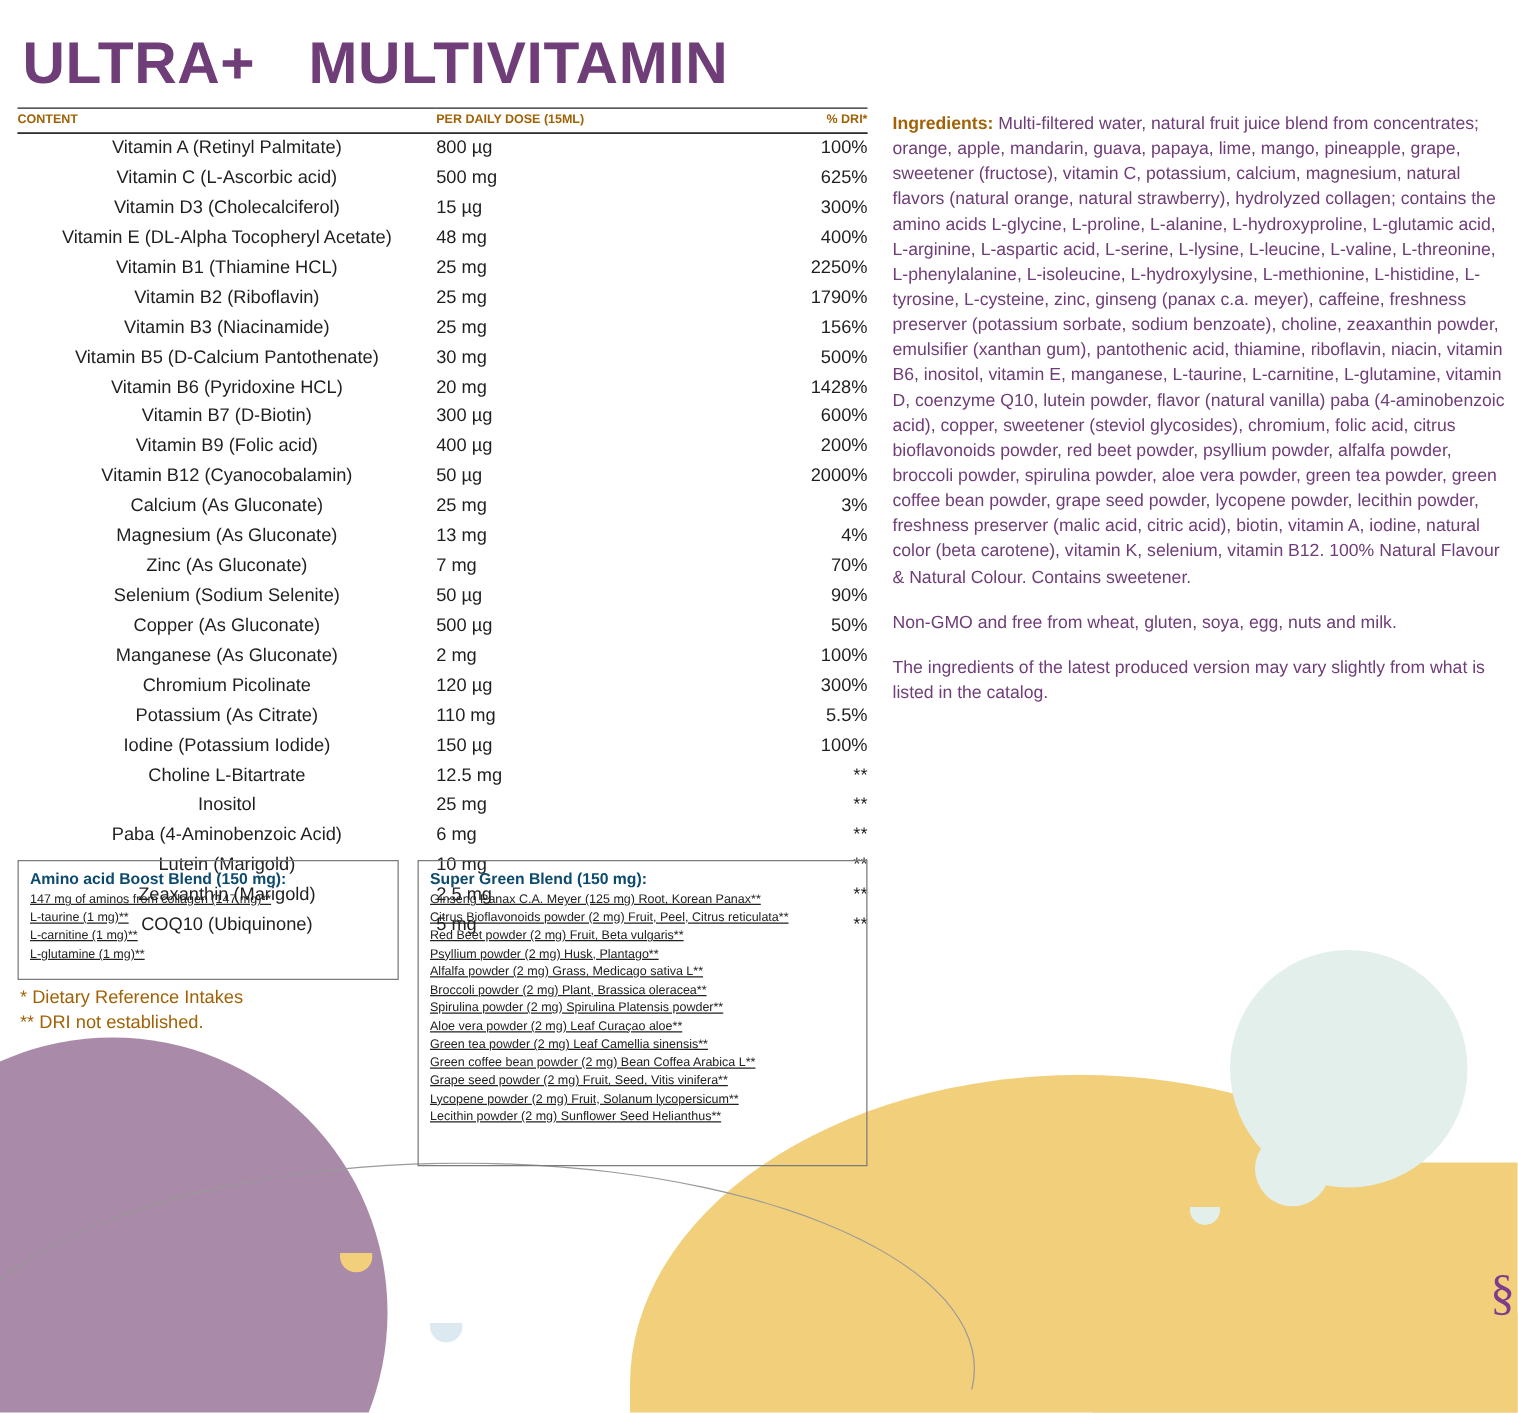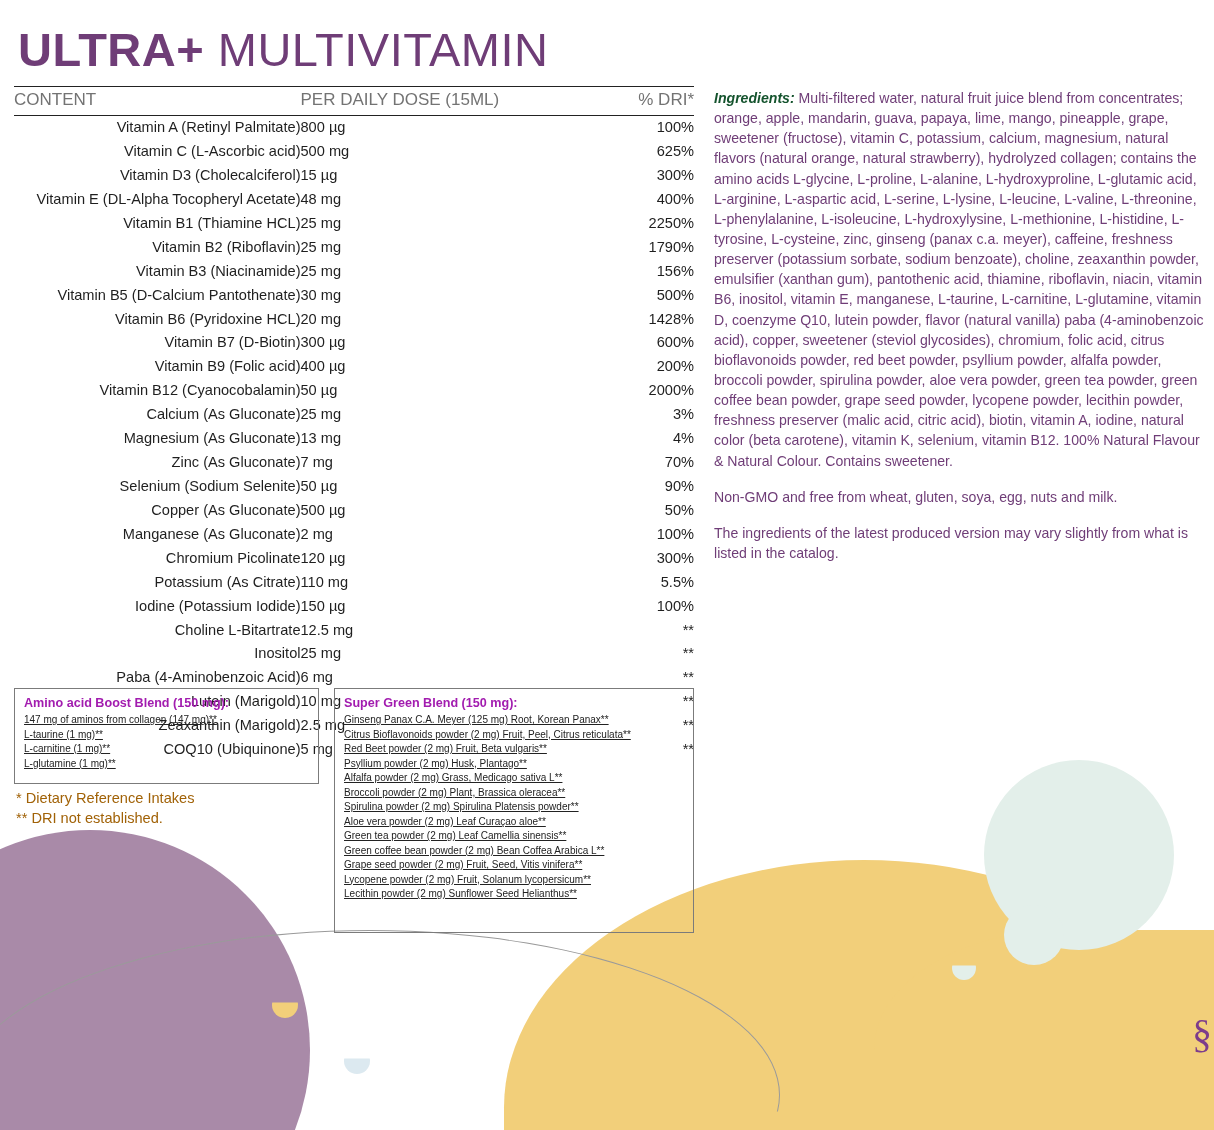--- a/index.html
+++ b/index.html
@@ -97,50 +97,50 @@
 
   .title {
     position: absolute;
     left: 18px; top: 22px;
     font-size: 47px;
     letter-spacing: 0.5px;
     color: #6f3d77;
     white-space: nowrap;
   }
   .title .bold { font-weight: 700; }
-  .title .light { font-weight: 400; }
+  .title .light { font-weight: 700; margin-left: 29px; }
 
   
   .table-wrap {
     position: absolute;
     left: 14px; top: 86px;
     width: 680px;
   }
   table.nutri {
     width: 100%;
     border-collapse: collapse;
     font-size: 14.6px;
   }
   table.nutri thead th {
-    font-weight: 400;
-    font-size: 17px;
+    font-weight: 700;
+    font-size: 10px;
     padding: 3px 0 5px 0;
     border-top: 1.6px solid #222;
     border-bottom: 1.6px solid #222;
-    color: #737373;
+    color: #a16207;
   }
   table.nutri thead th.c-name { text-align: left; }
   table.nutri thead th.c-dose { text-align: left; padding-right: 108px; }
   table.nutri thead th.c-dri  { text-align: right; }
   table.nutri tbody td {
     padding: 2.2px 0;
     line-height: 1.34;
     color: #1f1f1f;
   }
-  table.nutri tbody td.c-name { text-align: right; margin-left: 43px; }
+  table.nutri tbody td.c-name { text-align: center; margin-left: 43px; }
   table.nutri tbody td.c-dose { padding-right: 108px; white-space: nowrap; }
   table.nutri tbody td.c-dri  { text-align: right; white-space: nowrap; }
 
   
   .blends {
     position: absolute;
     left: 14px; top: 688px;
     width: 680px;
     display: flex;
     gap: 15px;
@@ -149,21 +149,21 @@
     border: 1px solid #7b7b7b;
     padding: 7px 9px 9px 9px;
     background: transparent;
   }
   .blend-left  { width: 326px; height: 96px; }
   .blend-right { width: 385px; height: 245px; }
   .blend-title {
     font-size: 12.6px;
     font-weight: 700;
     margin-bottom: 3px;
-    color: #a21caf;
+    color: #0c4a6e;
   }
   .blend-line {
     font-size: 10px;
     line-height: 1.45;
     color: #222;
     text-decoration: underline;
   }
 
   .footnotes {
     position: absolute;
@@ -175,21 +175,21 @@
 
   
   .ingredients {
     position: absolute;
     left: 714px; top: 88px;
     width: 496px;
     font-size: 14.1px;
     line-height: 1.43;
     color: #6f3d77;
   }
-  .ingredients .lead { font-weight: 700; color: #14532d; font-style: italic; }
+  .ingredients .lead { font-weight: 700; color: #a16207; }
   .ingredients p { margin: 0 0 16px 0; }
   .ingredients p.last { margin-bottom: 0; }
 </style>
 </head>
 <body>
 
 <div class="bg">
   <div class="blob-purple"></div>
   <div class="blob-yellow"></div>
   <div class="blob-yellow2"></div>

